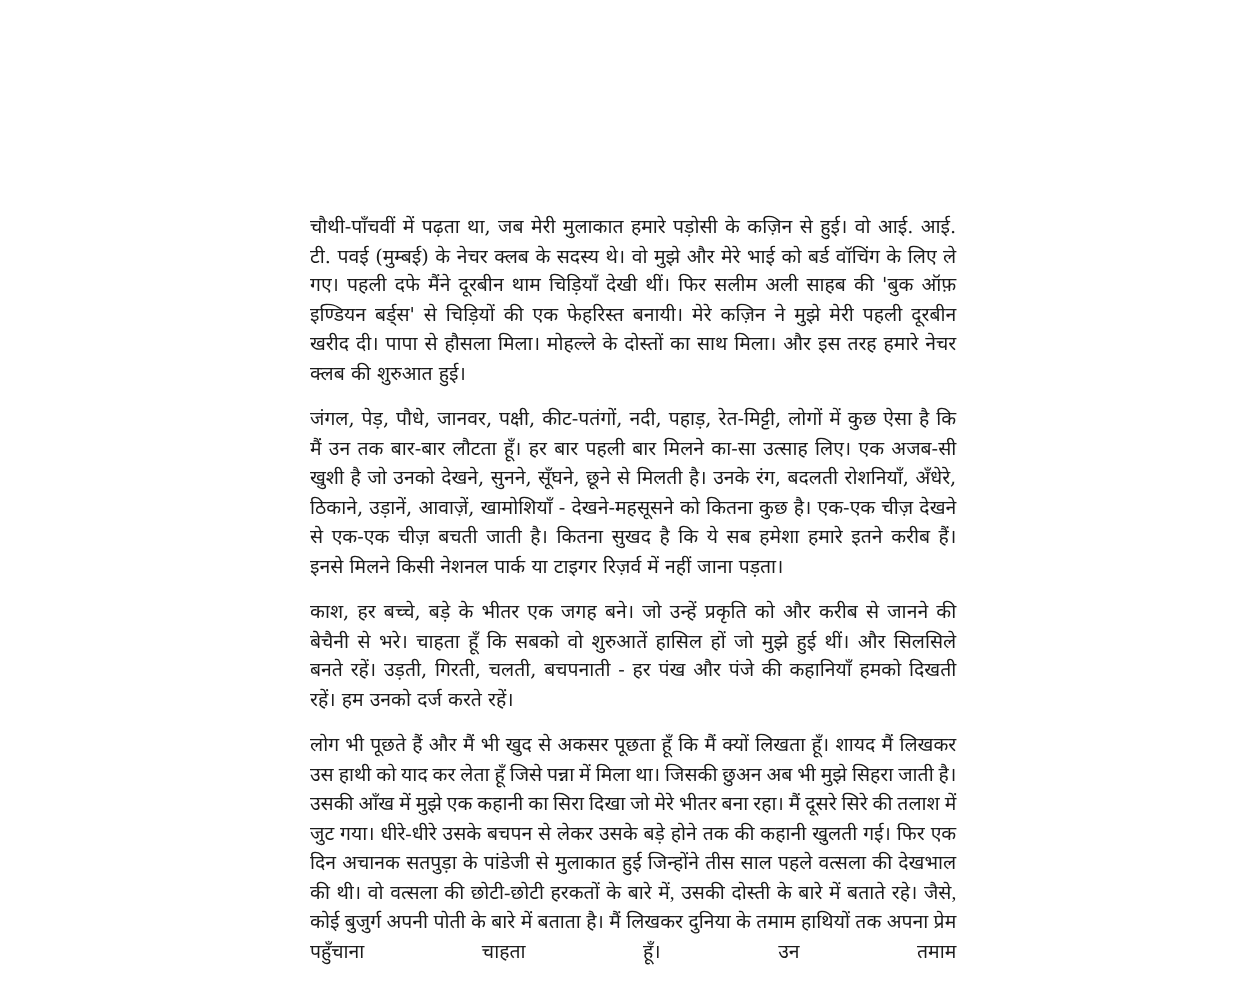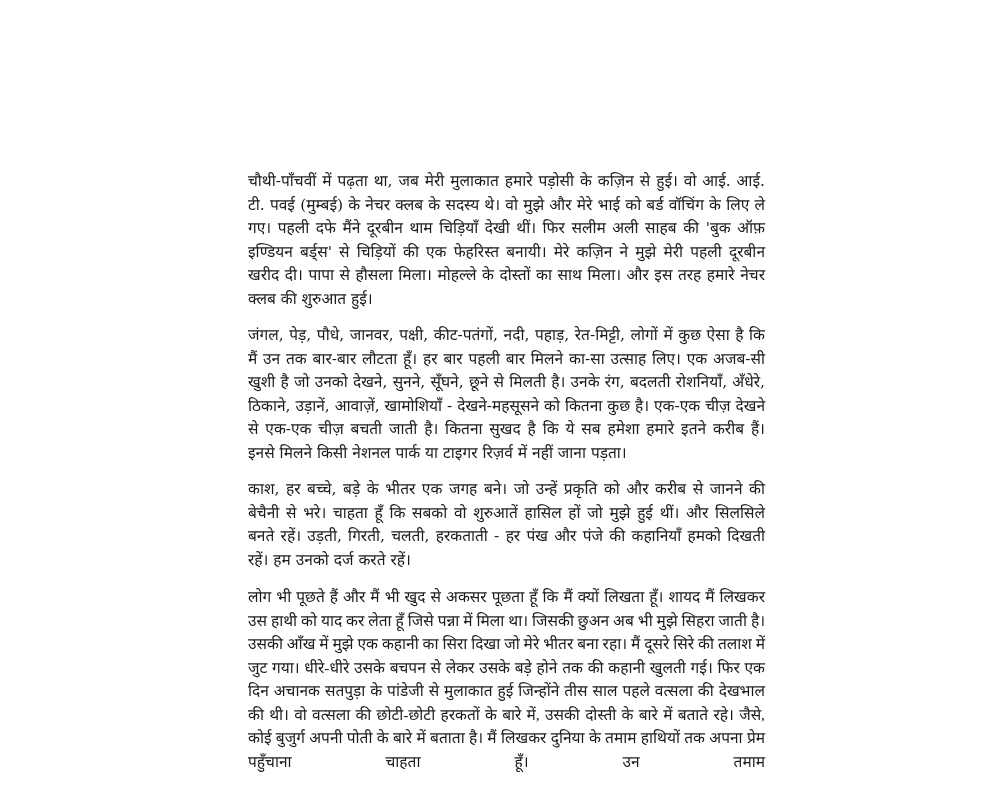--- a/index.html
+++ b/index.html
@@ -38,16 +38,16 @@
     font-family: Liberation Serif, serif;
   }
 </style>
 </head>
 <body>
 
 <div class="page">
   <div class="text-block">
     <p>चौथी-पाँचवीं में पढ़ता था, जब मेरी मुलाकात हमारे पड़ोसी के कज़िन से हुई। वो आई. आई. टी. पवई (मुम्बई) के नेचर क्लब के सदस्य थे। वो मुझे और मेरे भाई को बर्ड वॉचिंग के लिए ले गए। पहली दफे मैंने दूरबीन थाम चिड़ियाँ देखी थीं। फिर सलीम अली साहब की 'बुक ऑफ़ इण्डियन बर्ड्स' से चिड़ियों की एक फेहरिस्त बनायी। मेरे कज़िन ने मुझे मेरी पहली दूरबीन खरीद दी। पापा से हौसला मिला। मोहल्ले के दोस्तों का साथ मिला। और इस तरह हमारे नेचर क्लब की शुरुआत हुई।</p>
     <p>जंगल, पेड़, पौधे, जानवर, पक्षी, कीट-पतंगों, नदी, पहाड़, रेत-मिट्टी, लोगों में कुछ ऐसा है कि मैं उन तक बार-बार लौटता हूँ। हर बार पहली बार मिलने का-सा उत्साह लिए। एक अजब-सी खुशी है जो उनको देखने, सुनने, सूँघने, छूने से मिलती है। उनके रंग, बदलती रोशनियाँ, अँधेरे, ठिकाने, उड़ानें, आवाज़ें, खामोशियाँ - देखने-महसूसने को कितना कुछ है। एक-एक चीज़ देखने से एक-एक चीज़ बचती जाती है। कितना सुखद है कि ये सब हमेशा हमारे इतने करीब हैं। इनसे मिलने किसी नेशनल पार्क या टाइगर रिज़र्व में नहीं जाना पड़ता।</p>
-    <p>काश, हर बच्चे, बड़े के भीतर एक जगह बने। जो उन्हें प्रकृति को और करीब से जानने की बेचैनी से भरे। चाहता हूँ कि सबको वो शुरुआतें हासिल हों जो मुझे हुई थीं। और सिलसिले बनते रहें। उड़ती, गिरती, चलती, हरकताती - हर पंख और पंजे की कहानियाँ हमको दिखती रहें। हम उनको दर्ज करते रहें।</p>
+    <p>काश, हर बच्चे, बड़े के भीतर एक जगह बने। जो उन्हें प्रकृति को और करीब से जानने की बेचैनी से भरे। चाहता हूँ कि सबको वो शुरुआतें हासिल हों जो मुझे हुई थीं। और सिलसिले बनते रहें। उड़ती, गिरती, चलती, बचपनाती - हर पंख और पंजे की कहानियाँ हमको दिखती रहें। हम उनको दर्ज करते रहें।</p>
     <p class="continued">लोग भी पूछते हैं और मैं भी खुद से अकसर पूछता हूँ कि मैं क्यों लिखता हूँ। शायद मैं लिखकर उस हाथी को याद कर लेता हूँ जिसे पन्ना में मिला था। जिसकी छुअन अब भी मुझे सिहरा जाती है। उसकी आँख में मुझे एक कहानी का सिरा दिखा जो मेरे भीतर बना रहा। मैं दूसरे सिरे की तलाश में जुट गया। धीरे-धीरे उसके बचपन से लेकर उसके बड़े होने तक की कहानी खुलती गई। फिर एक दिन अचानक सतपुड़ा के पांडेजी से मुलाकात हुई जिन्होंने तीस साल पहले वत्सला की देखभाल की थी। वो वत्सला की छोटी-छोटी हरकतों के बारे में, उसकी दोस्ती के बारे में बताते रहे। जैसे, कोई बुजुर्ग अपनी पोती के बारे में बताता है। मैं लिखकर दुनिया के तमाम हाथियों तक अपना प्रेम पहुँचाना चाहता हूँ। उन तमाम</p>
   </div>
 </div>
 
 </body></html>

